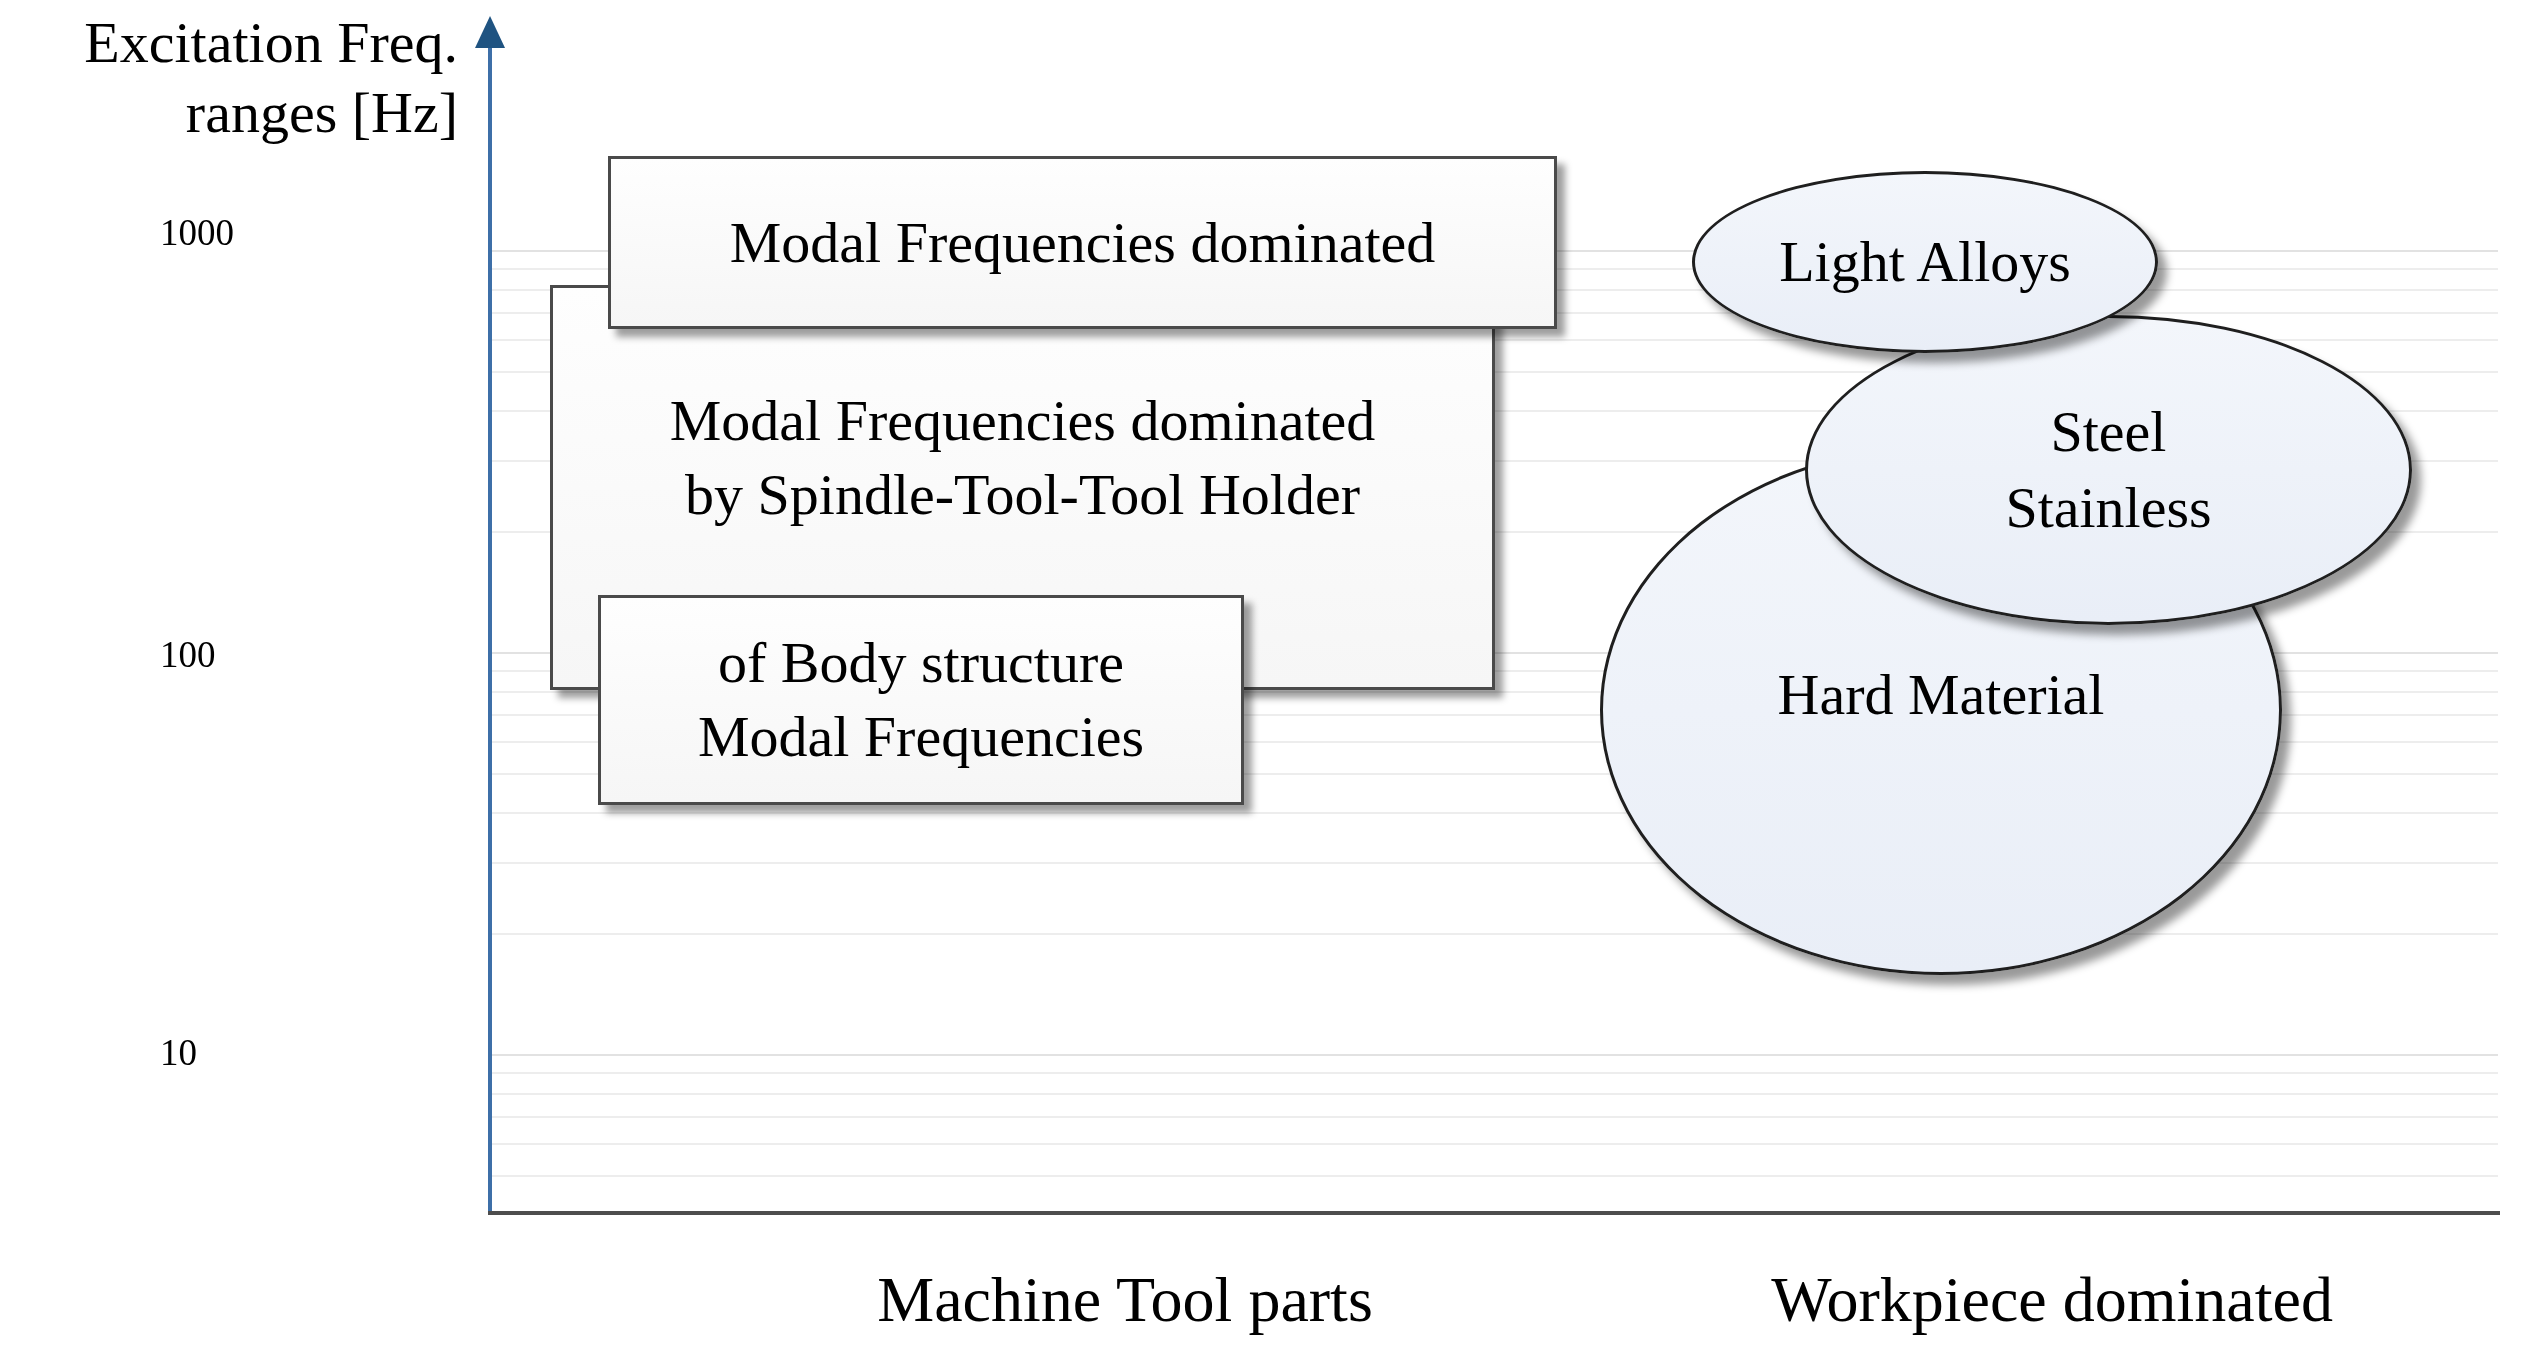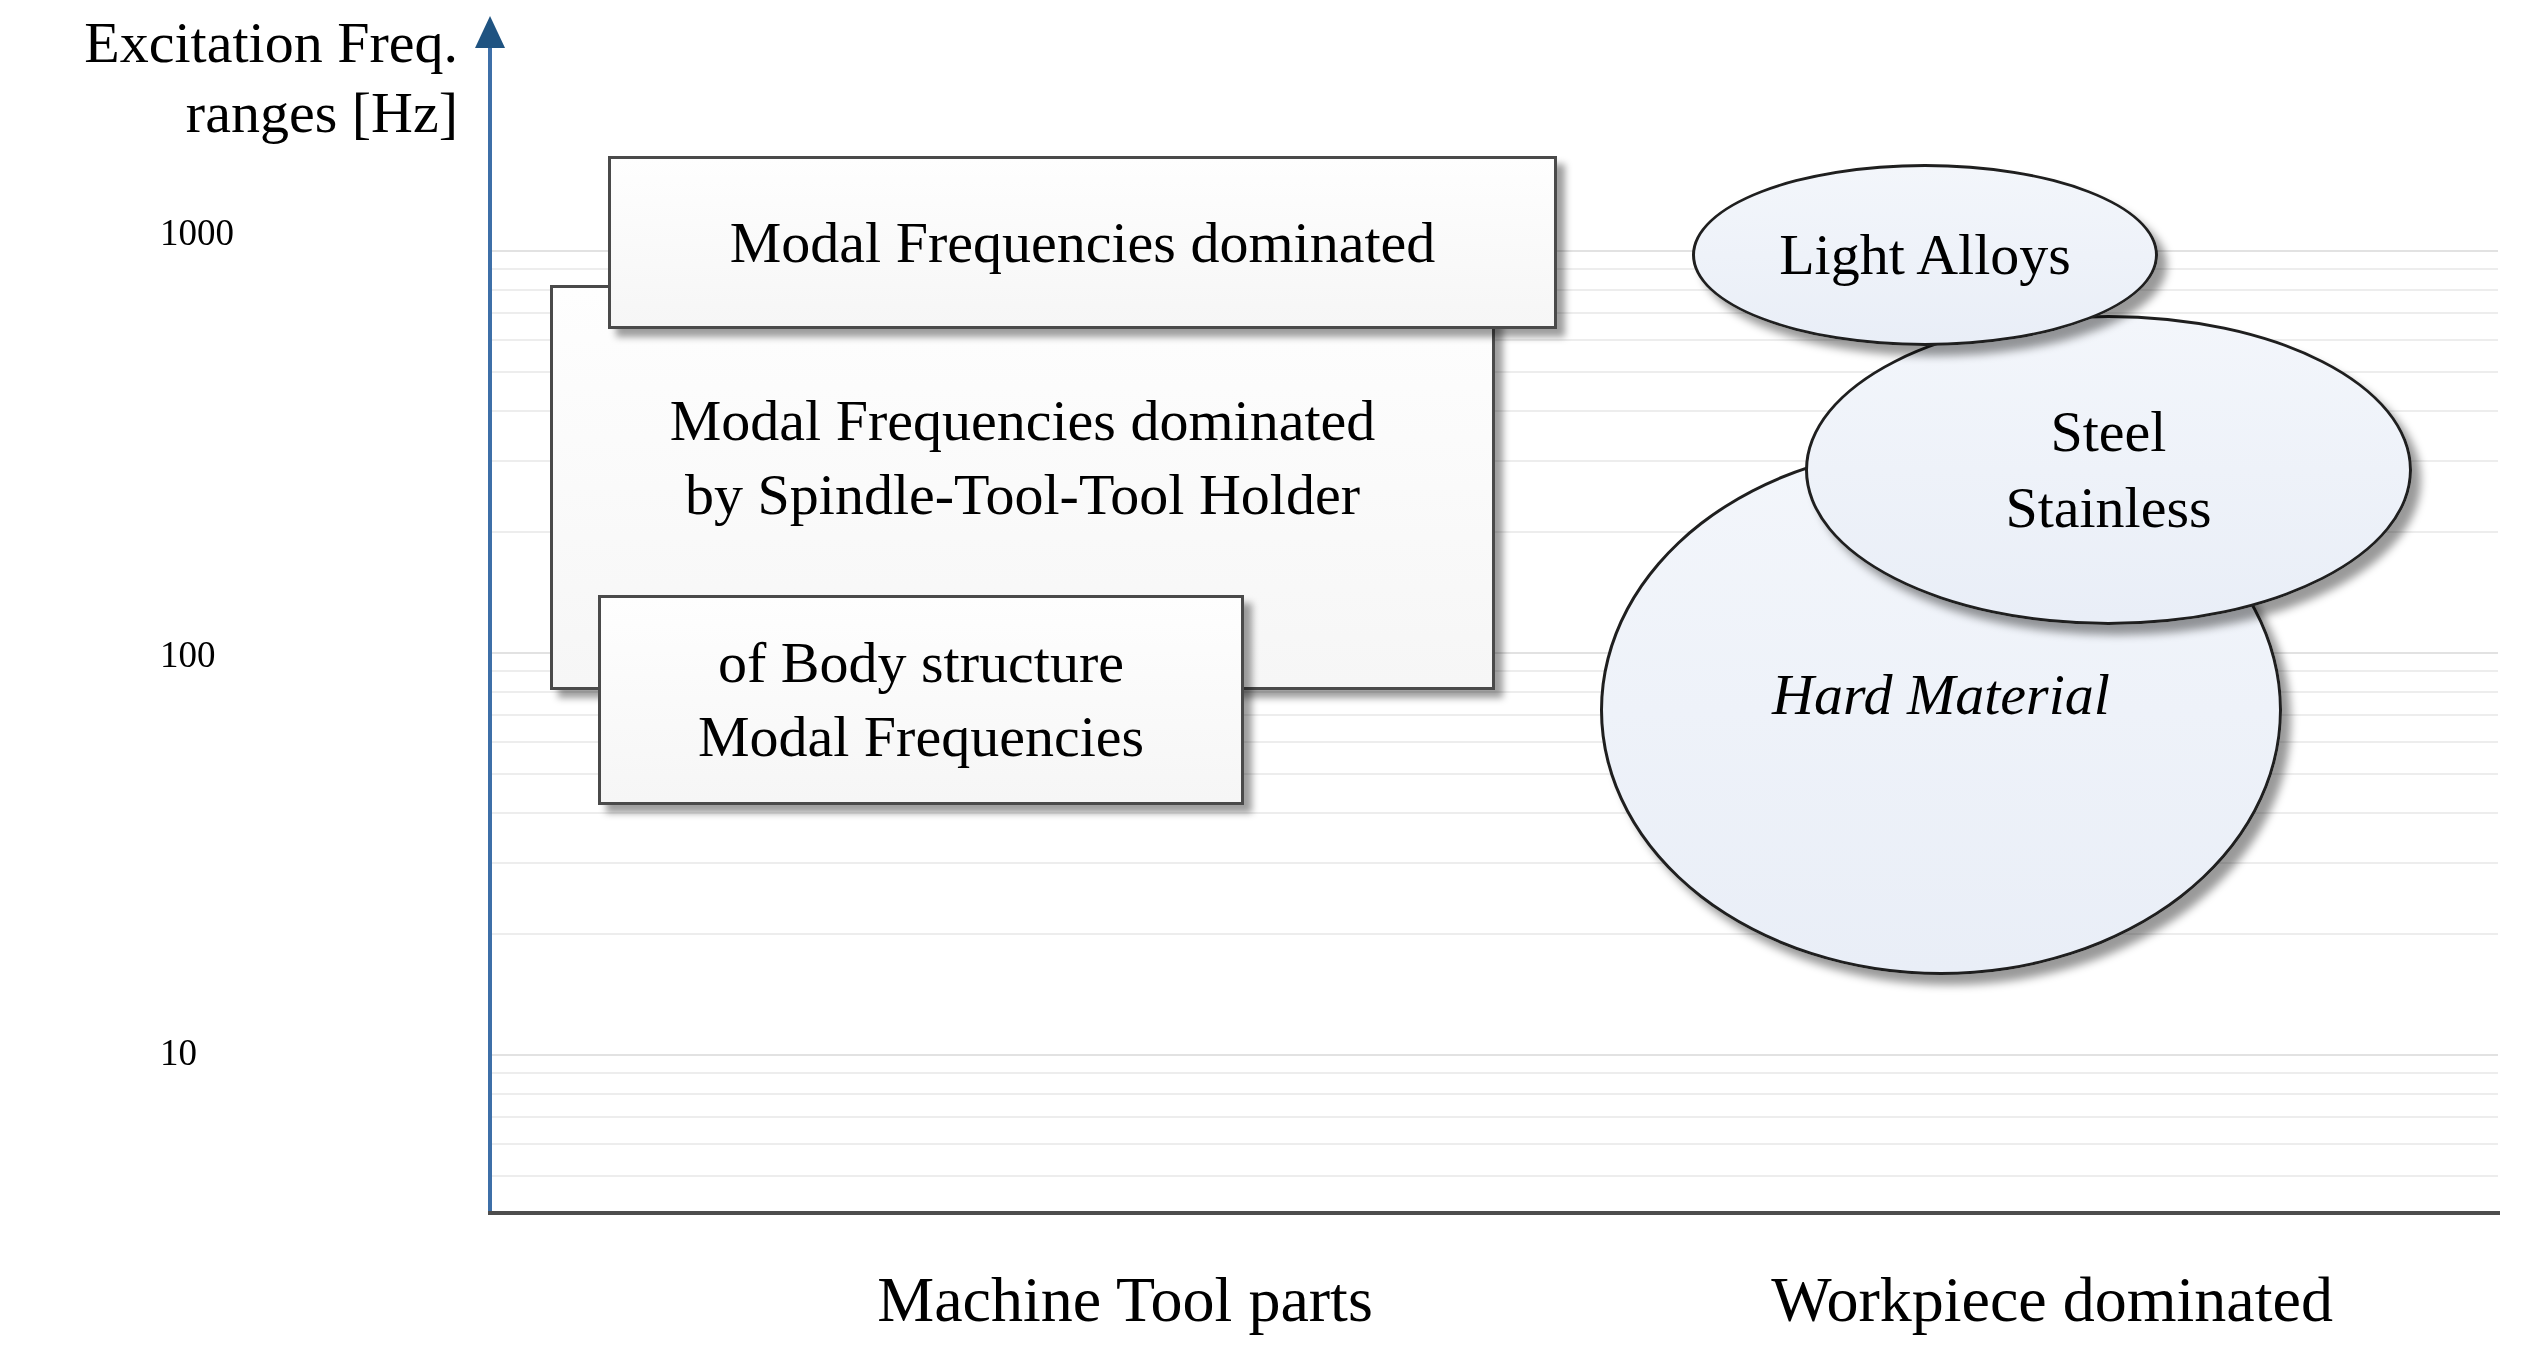--- a/index.html
+++ b/index.html
@@ -75,22 +75,22 @@
     background:linear-gradient(#f3f6fb,#e9eef7);
     border:3px solid #1f1f1f;
     box-shadow:9px 10px 9px rgba(0,0,0,0.40);
     display:flex;align-items:center;justify-content:center;
     text-align:center;font-size:58px;line-height:76px;
     box-sizing:border-box;
   }
   .material-ellipse span{display:block;}
   #ellipse-hard{left:1600px;top:445px;width:682px;height:530px;z-index:1;}
   #ellipse-stainless{left:1805px;top:315px;width:607px;height:310px;z-index:2;}
-  #ellipse-light{left:1692px;top:164px;width:466px;height:182px;z-index:3;text-align:right;}
-  #ellipse-hard .ellipse-text{margin-bottom:30px;font-style:italic;}
+  #ellipse-light{left:1692px;top:171px;width:466px;height:182px;z-index:3;text-align:right;}
+  #ellipse-hard .ellipse-text{margin-bottom:30px;}
 </style>
 </head>
 <body>
 
 <div id="figure">
 
   <div id="gridlines">
       <div class="gridline minor" style="top: 530.986px;"></div>
       <div class="gridline minor" style="top: 460.197px;"></div>
       <div class="gridline minor" style="top: 409.972px;"></div>

